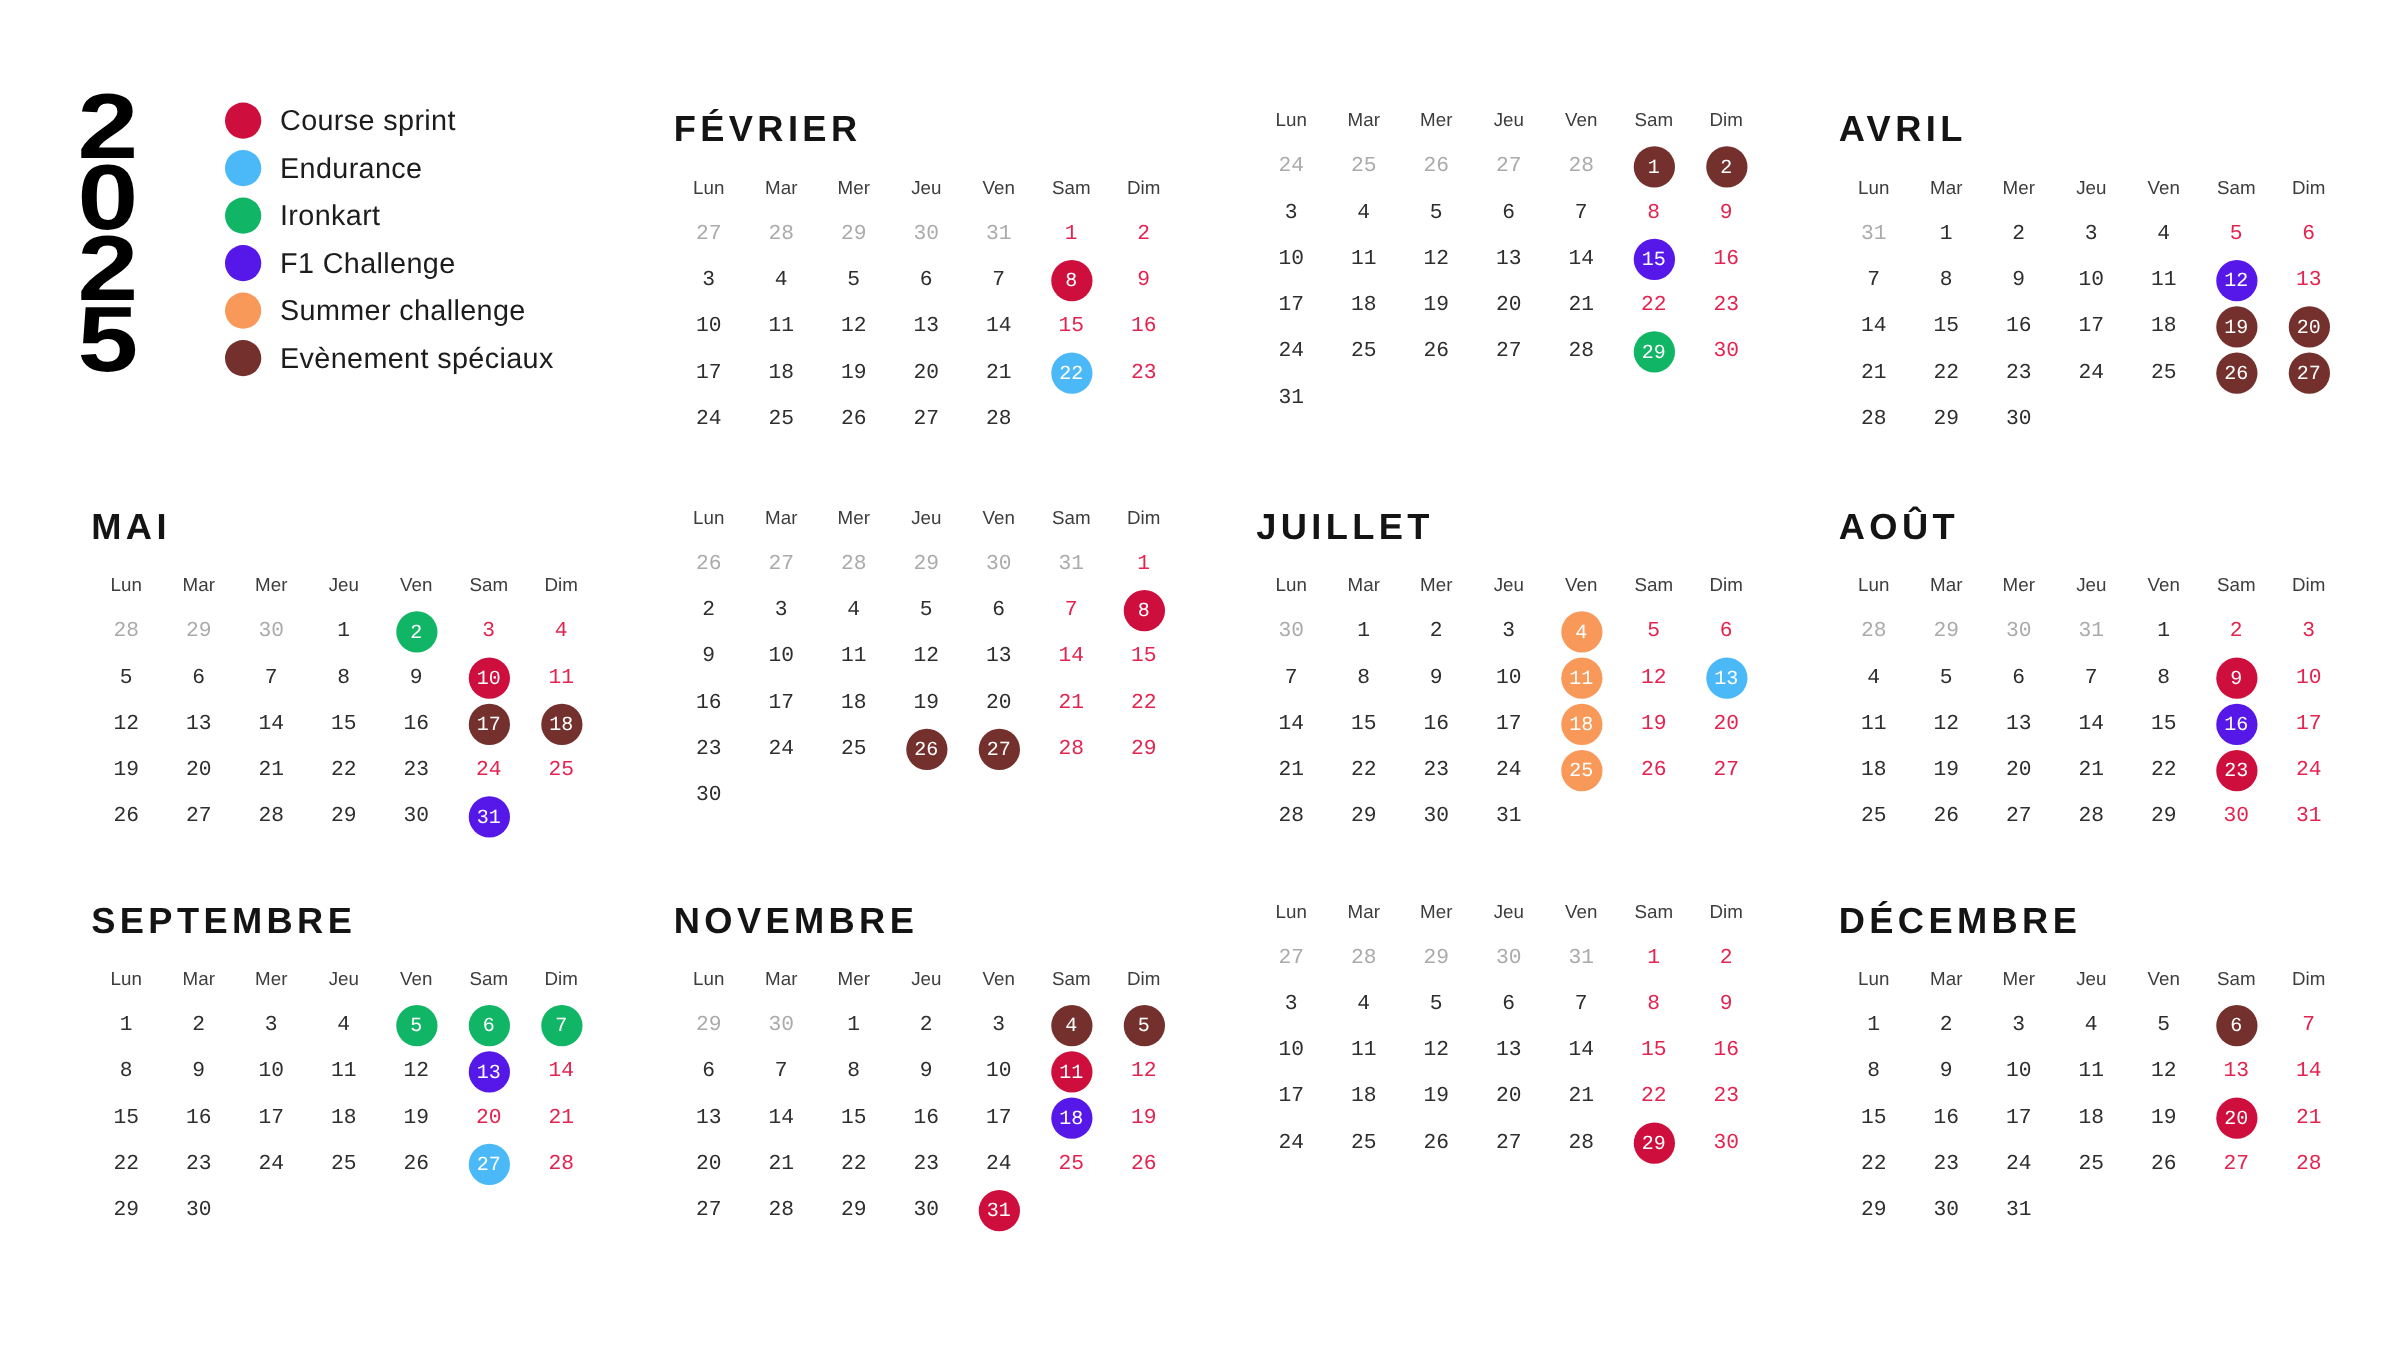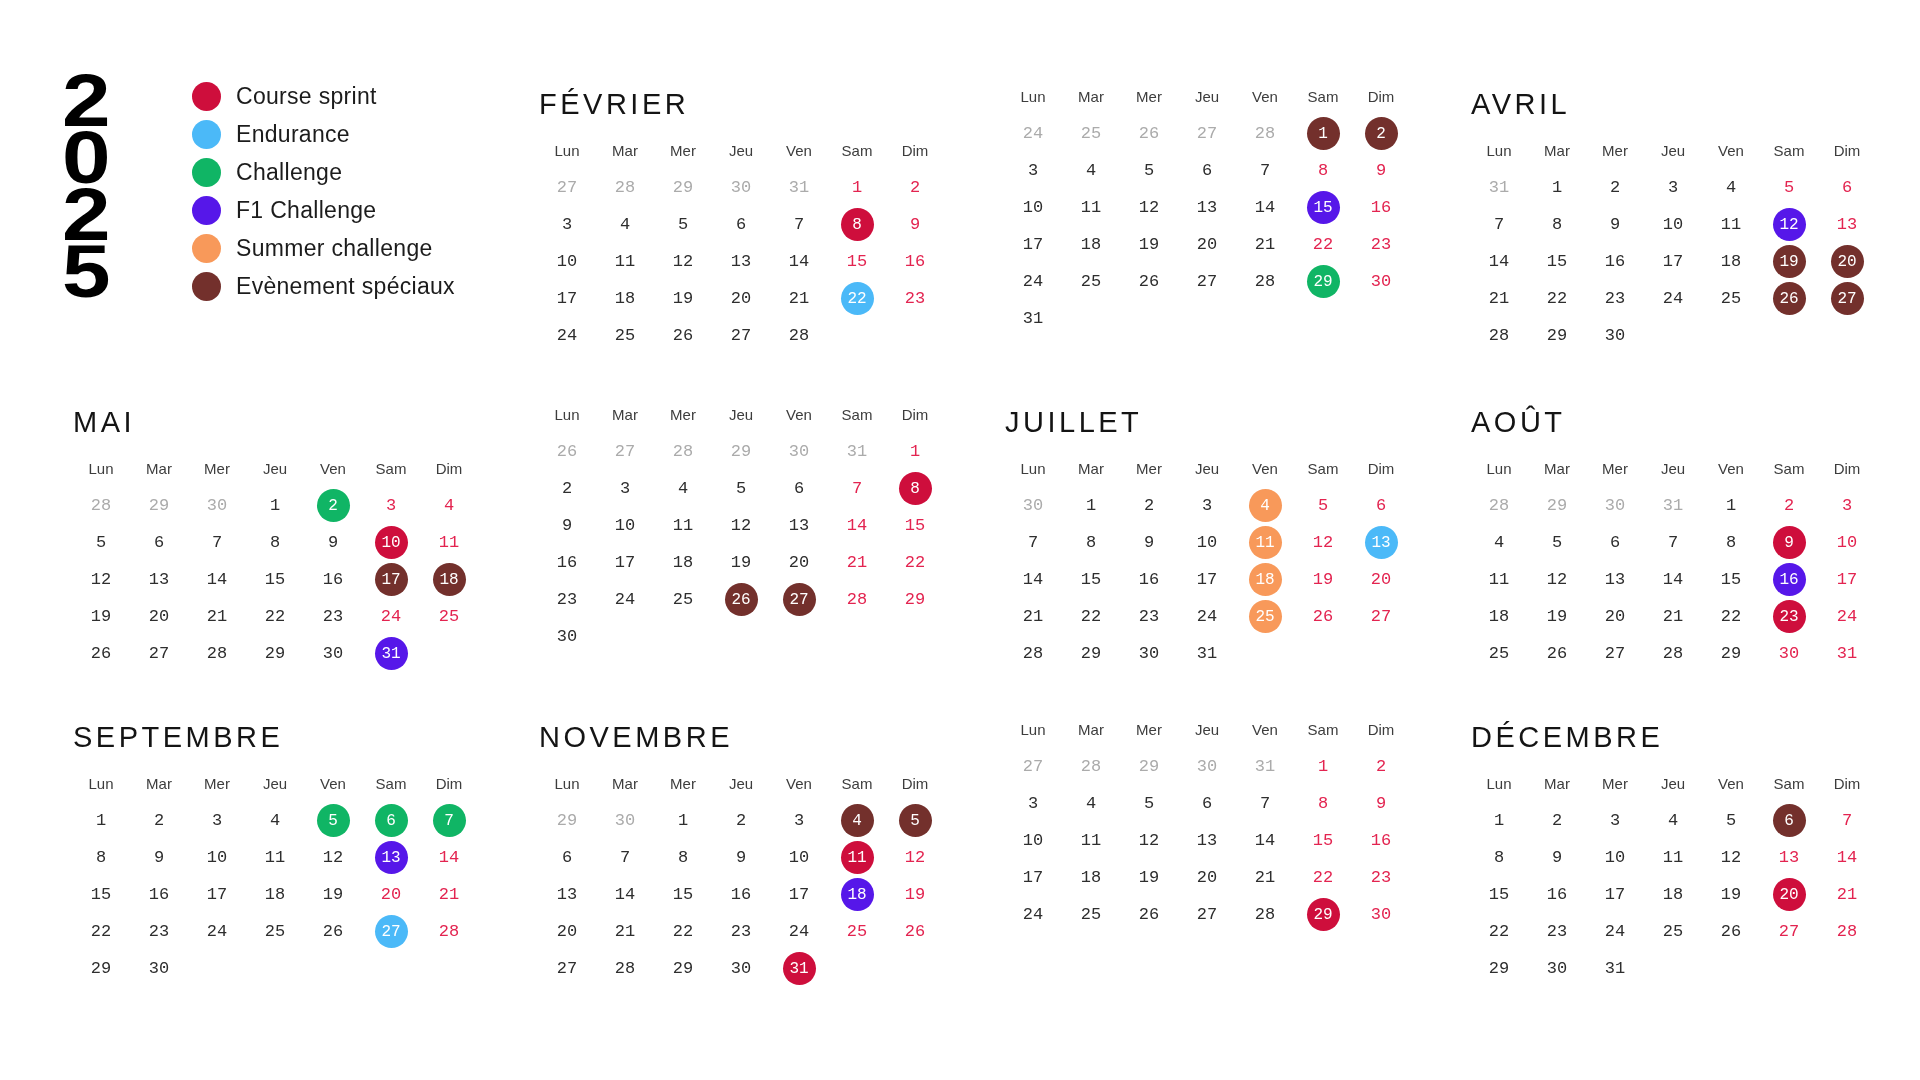--- a/index.html
+++ b/index.html
@@ -5,27 +5,27 @@
   html,body{margin:0;padding:0;background:#ffffff;}
   .page{position:relative;width:1920px;height:1080px;background:#ffffff;overflow:hidden;
         font-family:"Liberation Sans",sans-serif;}
   .calendar-grid{position:absolute;left:60px;top:88px;display:grid;
         grid-template-columns:repeat(4,466px);grid-template-rows:318px 315px 340px;}
   
   .legend-cell{position:relative;}
   .year{position:absolute;left:2px;top:-16px;font-weight:bold;font-size:74px;line-height:57px;
         color:#000;transform:scaleX(1.18);transform-origin:left top;letter-spacing:0;}
   .year div{height:57px;}
-  .legend{position:absolute;left:132px;top:-6px;display:flex;flex-direction:column;gap:9px;}
+  .legend{position:absolute;left:120px;top:-6px;display:flex;flex-direction:column;gap:9px;}
   .legend-item{display:flex;align-items:center;gap:15px;height:29px;}
   .dot{width:29px;height:29px;border-radius:50%;flex:0 0 auto;}
   .legend-label{font-size:23px;color:#1c1c1c;letter-spacing:0.3px;}
   
   .month-slot{padding-left:12px;}
-  .month-title{font-size:29px;letter-spacing:3.5px;color:#141414;font-weight:normal;
+  .month-title{font-size:29px;letter-spacing:3.5px;color:#141414;font-weight:bold;
         margin:0 0 21px 1px;}
   .week-header{display:grid;grid-template-columns:repeat(7,58px);margin-bottom:10px;}
   .dayname{font-size:15px;color:#3d3d3d;text-align:center;}
   .days{display:grid;grid-template-columns:repeat(7,58px);grid-auto-rows:37px;font-family:Liberation Mono, monospace;}
   .day{display:flex;align-items:center;justify-content:center;font-size:17px;color:#2e2e2e;}
   .day.out{color:#ababab;}
   .day.we{color:#e32450;}
   .circle{width:33px;height:33px;border-radius:50%;display:flex;align-items:center;
         justify-content:center;color:#ffffff;font-size:16px;}
 </style>
@@ -46,21 +46,21 @@
           <div class="legend-item">
             <div class="dot" style="background: rgb(206, 14, 60);"></div>
             <div class="legend-label">Course sprint</div>
           </div>
           <div class="legend-item">
             <div class="dot" style="background: rgb(75, 185, 248);"></div>
             <div class="legend-label">Endurance</div>
           </div>
           <div class="legend-item">
             <div class="dot" style="background: rgb(16, 181, 101);"></div>
-            <div class="legend-label">Challenge</div>
+            <div class="legend-label">Ironkart</div>
           </div>
           <div class="legend-item">
             <div class="dot" style="background: rgb(86, 23, 233);"></div>
             <div class="legend-label">F1 Challenge</div>
           </div>
           <div class="legend-item">
             <div class="dot" style="background: rgb(248, 153, 90);"></div>
             <div class="legend-label">Summer challenge</div>
           </div>
           <div class="legend-item">

